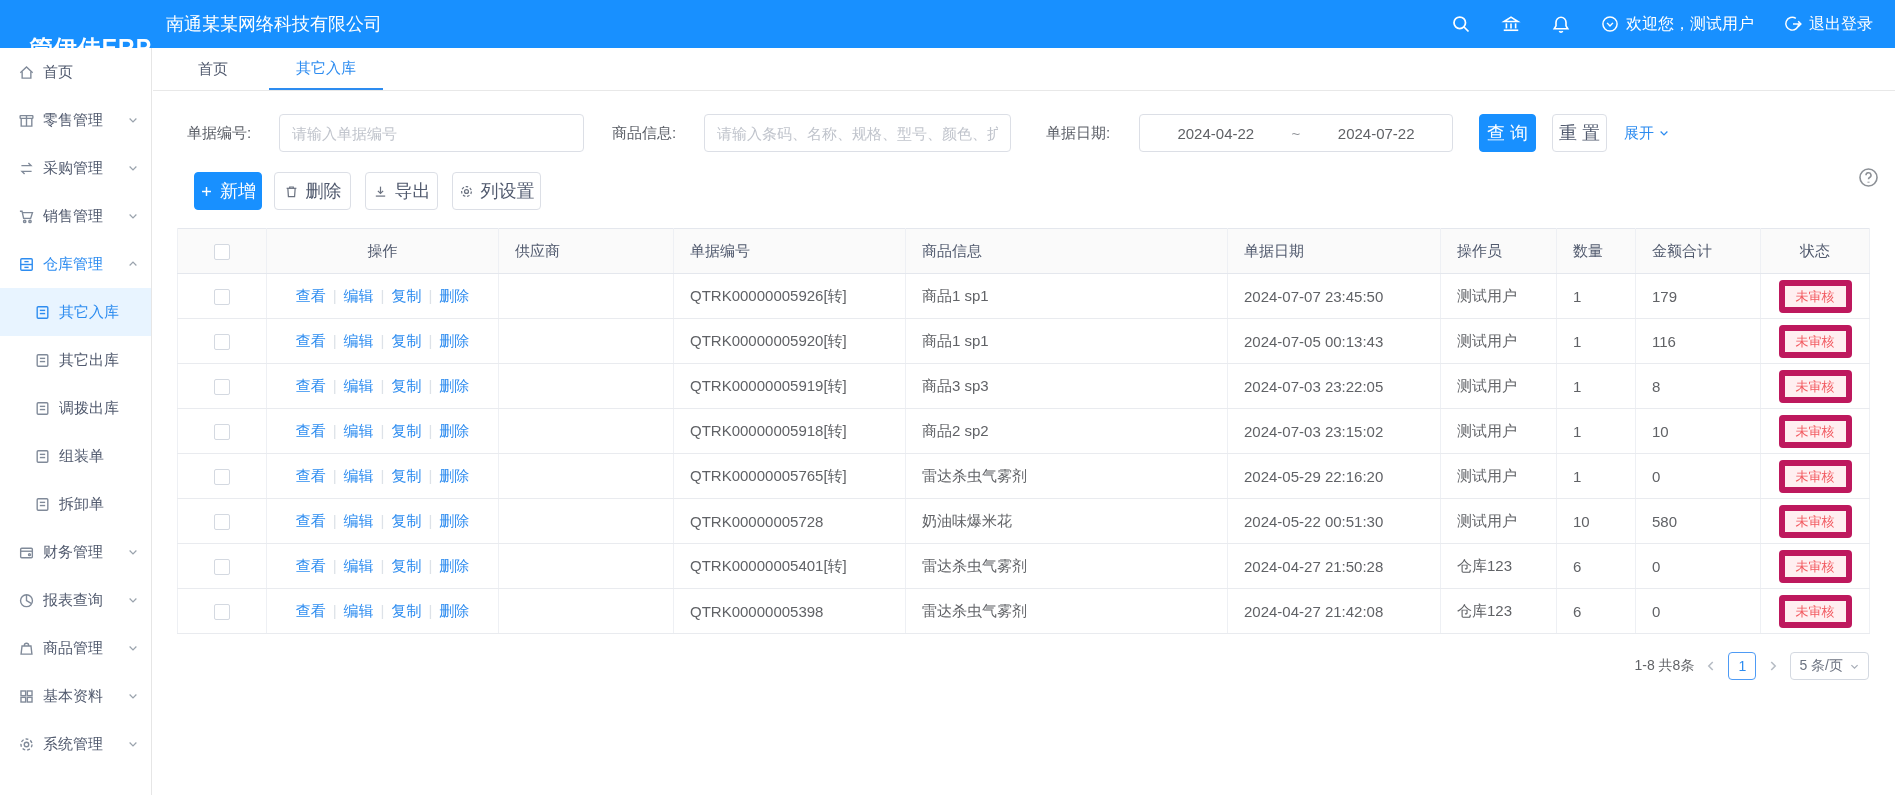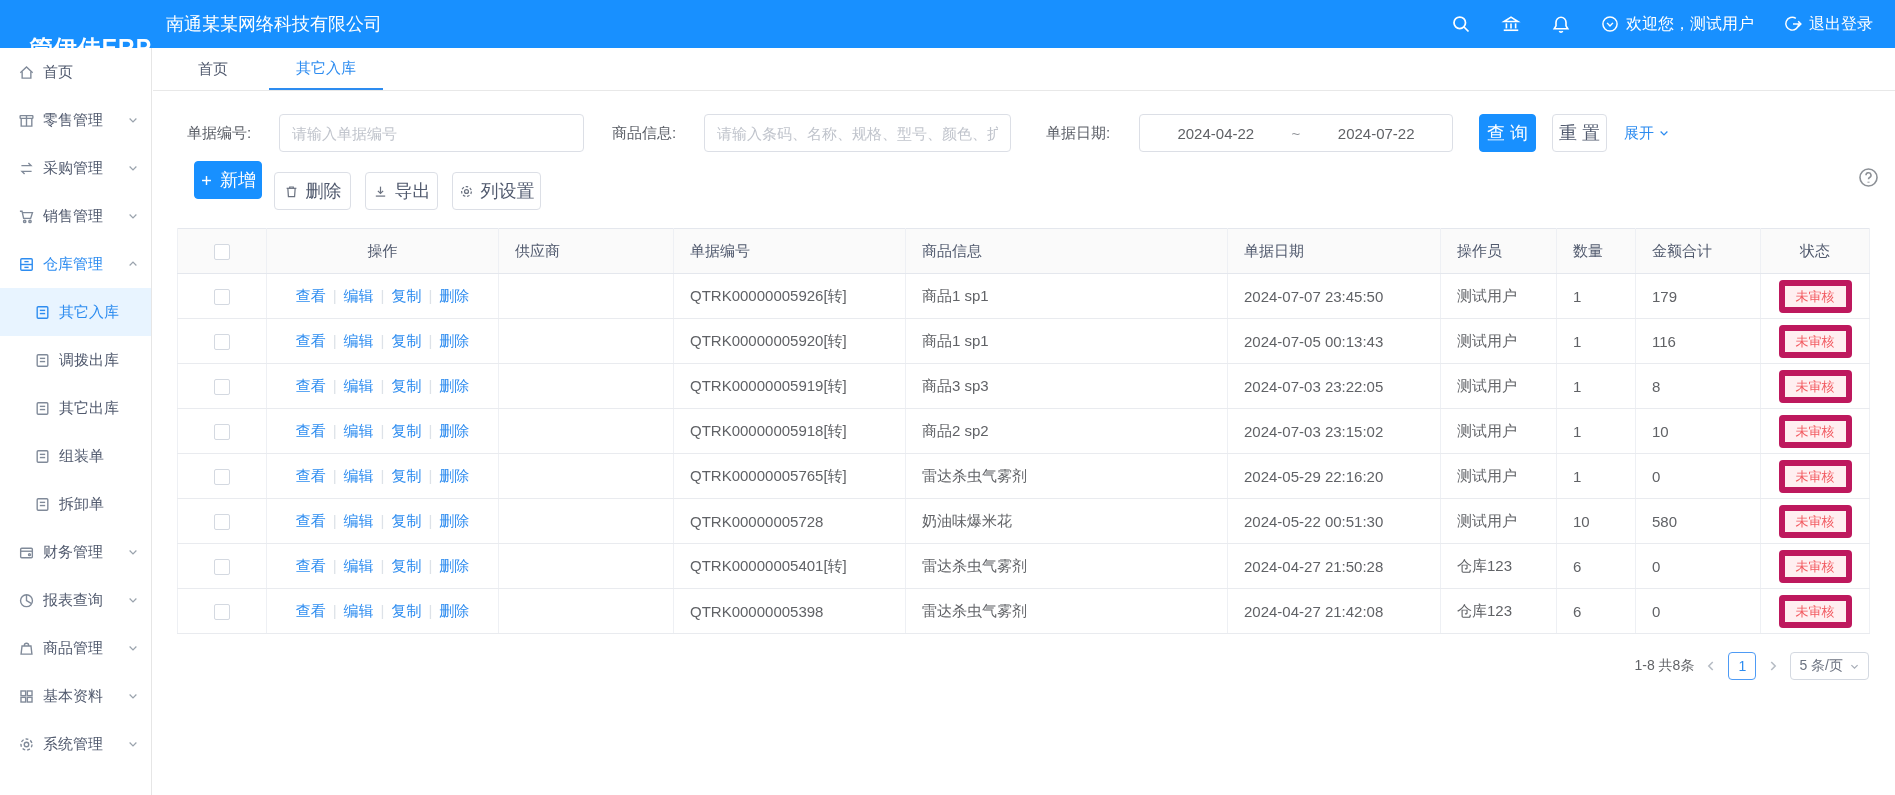--- a/index.html
+++ b/index.html
@@ -213,31 +213,31 @@
     <span>其它入库</span>
   </div>
   <div class="menu-item sub">
     <span class="mi-icon">
         <svg viewBox="0 0 16 16" fill="none" stroke="currentColor" stroke-width="1.3">
           <rect x="3" y="2.6" width="10" height="10.8" rx="1"></rect>
           <line x1="5.5" y1="6" x2="10.5" y2="6"></line>
           <line x1="5.5" y1="9" x2="10.5" y2="9"></line>
         </svg>
       </span>
-    <span>调拨出库</span>
+    <span>其它出库</span>
   </div>
   <div class="menu-item sub">
     <span class="mi-icon">
         <svg viewBox="0 0 16 16" fill="none" stroke="currentColor" stroke-width="1.3">
           <rect x="3" y="2.6" width="10" height="10.8" rx="1"></rect>
           <line x1="5.5" y1="6" x2="10.5" y2="6"></line>
           <line x1="5.5" y1="9" x2="10.5" y2="9"></line>
         </svg>
       </span>
-    <span>其它出库</span>
+    <span>调拨出库</span>
   </div>
   <div class="menu-item sub">
     <span class="mi-icon">
         <svg viewBox="0 0 16 16" fill="none" stroke="currentColor" stroke-width="1.3">
           <rect x="3" y="2.6" width="10" height="10.8" rx="1"></rect>
           <line x1="5.5" y1="6" x2="10.5" y2="6"></line>
           <line x1="5.5" y1="9" x2="10.5" y2="9"></line>
         </svg>
       </span>
     <span>组装单</span>
@@ -349,21 +349,21 @@
     <div class="btn btn-plain" style="left:1399px; top:23px; width:55px;">重 置</div>
     <div class="link-expand" style="left:1471px; top:23px;">
       <span>展开</span>
       <span style="width:12px;height:12px;">
           <svg viewBox="0 0 16 16" fill="none" stroke="currentColor" stroke-width="1.7">
             <polyline points="3.5,6 8,10.5 12.5,6"></polyline>
           </svg>
         </span>
     </div>
 
-    <div class="btn btn-primary" style="left:41px; top:70px; width:68px;">
+    <div class="btn btn-primary" style="left:41px; top:81px; width:68px;">
       <span style="width:13px;height:13px;">
           <svg viewBox="0 0 16 16" fill="none" stroke="currentColor" stroke-width="1.8">
             <line x1="8" y1="2.5" x2="8" y2="13.5"></line>
             <line x1="2.5" y1="8" x2="13.5" y2="8"></line>
           </svg>
         </span>
       <span>新增</span>
     </div>
     <div class="btn btn-plain" style="left:121px; top:81px; width:77px;">
       <span class="b-icon">

